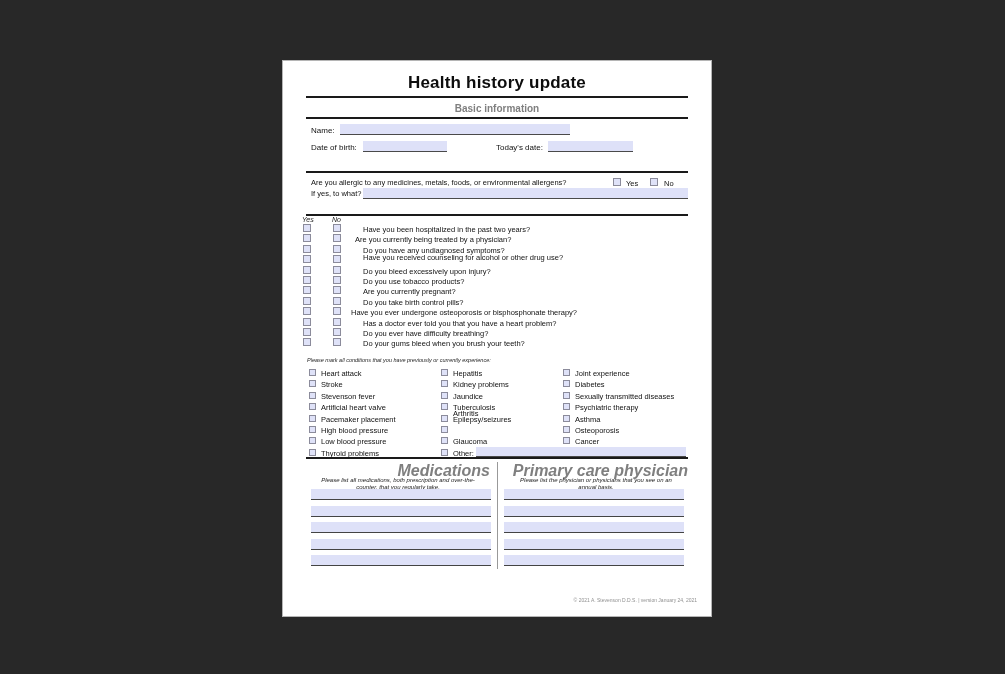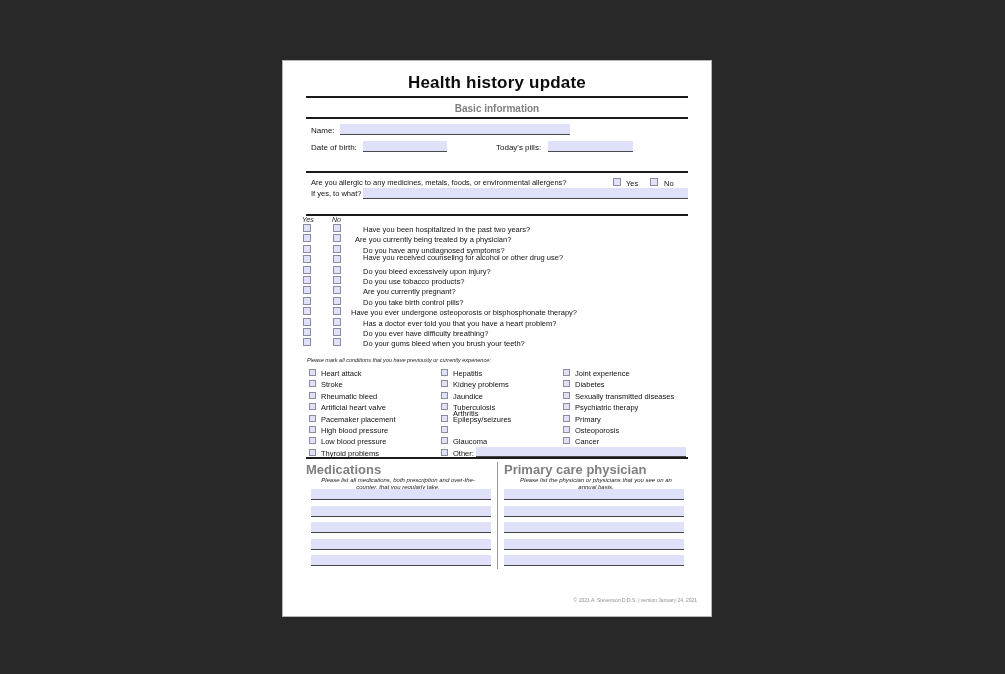--- a/index.html
+++ b/index.html
@@ -31,22 +31,22 @@
     position:absolute;width:8px;height:8px;background:#dfe2f8;
     border:1px solid #8b8b9b;box-sizing:border-box;
   }
   .ccb{
     position:absolute;width:7px;height:7px;background:#dfe2f8;
     border:1px solid #8b8b9b;box-sizing:border-box;
   }
   .colhead{position:absolute;font-size:7px;font-style:italic;color:#222;}
   .instr{position:absolute;font-size:5.5px;font-style:italic;color:#222;white-space:nowrap;}
   .twocol-head{
-    position:absolute;width:184px;text-align:left;
-    font-size:13px;font-weight:bold;color:#7f7f7f;
+    position:absolute;width:184px;text-align:right;
+    font-size:16px;font-weight:bold;color:#7f7f7f;font-style:italic;
   }
   .twocol-instr{
     position:absolute;width:170px;text-align:center;
     font-size:6px;font-style:italic;color:#222;line-height:7px;
   }
   .medline{
     position:absolute;width:180px;height:10px;background:#dee1f8;
     border-bottom:1.5px solid #444;
   }
   .divider{position:absolute;left:214px;top:401px;width:1px;height:107px;background:#999;}
@@ -63,21 +63,21 @@
   <div class="rule-thin" style="top:35px"></div>
 
   <div class="sechead" style="top:42px">Basic information</div>
   <div class="rule" style="top:56px"></div>
 
   <span class="lbl" style="left:28px;top:65px">Name:</span>
   <div class="field" style="left:57px;top:63px;width:230px"></div>
 
   <span class="lbl" style="left:28px;top:82px">Date of birth:</span>
   <div class="field" style="left:80px;top:80px;width:84px"></div>
-  <span class="lbl" style="left:213px;top:82px">Today's pills:</span>
+  <span class="lbl" style="left:213px;top:82px">Today's date:</span>
   <div class="field" style="left:265px;top:80px;width:85px"></div>
 
   <div class="rule" style="top:110px"></div>
 
   <span class="qt" style="left:28px;top:117px">Are you allergic to any medicines, metals, foods, or environmental allergens?</span>
   <span class="cb" style="left:330px;top:117px"></span>
   <span class="qt" style="left:343px;top:118px">Yes</span>
   <span class="cb" style="left:367px;top:117px"></span>
   <span class="qt" style="left:381px;top:118px">No</span>
 
@@ -126,21 +126,21 @@
     <span class="cb" style="left:50px;top:277px"></span>
     <span class="qt" style="left:80px;top:278px">Do your gums bleed when you brush your teeth?</span>
 
   <span class="instr" style="left:24px;top:296px">Please mark all conditions that you have previously or currently experience:</span>
 
   <span class="ccb" style="left:26px;top:308px"></span>
     <span class="qt" style="left:38px;top:308px">Heart attack</span>
   <span class="ccb" style="left:26px;top:319px"></span>
     <span class="qt" style="left:38px;top:319px">Stroke</span>
   <span class="ccb" style="left:26px;top:331px"></span>
-    <span class="qt" style="left:38px;top:331px">Rheumatic bleed</span>
+    <span class="qt" style="left:38px;top:331px">Stevenson fever</span>
   <span class="ccb" style="left:26px;top:342px"></span>
     <span class="qt" style="left:38px;top:342px">Artificial heart valve</span>
   <span class="ccb" style="left:26px;top:354px"></span>
     <span class="qt" style="left:38px;top:354px">Pacemaker placement</span>
   <span class="ccb" style="left:26px;top:365px"></span>
     <span class="qt" style="left:38px;top:365px">High blood pressure</span>
   <span class="ccb" style="left:26px;top:376px"></span>
     <span class="qt" style="left:38px;top:376px">Low blood pressure</span>
   <span class="ccb" style="left:26px;top:388px"></span>
     <span class="qt" style="left:38px;top:388px">Thyroid problems</span>
@@ -165,21 +165,21 @@
 
   <span class="ccb" style="left:280px;top:308px"></span>
     <span class="qt" style="left:292px;top:308px">Joint experience</span>
   <span class="ccb" style="left:280px;top:319px"></span>
     <span class="qt" style="left:292px;top:319px">Diabetes</span>
   <span class="ccb" style="left:280px;top:331px"></span>
     <span class="qt" style="left:292px;top:331px">Sexually transmitted diseases</span>
   <span class="ccb" style="left:280px;top:342px"></span>
     <span class="qt" style="left:292px;top:342px">Psychiatric therapy</span>
   <span class="ccb" style="left:280px;top:354px"></span>
-    <span class="qt" style="left:292px;top:354px">Primary</span>
+    <span class="qt" style="left:292px;top:354px">Asthma</span>
   <span class="ccb" style="left:280px;top:365px"></span>
     <span class="qt" style="left:292px;top:365px">Osteoporosis</span>
   <span class="ccb" style="left:280px;top:376px"></span>
     <span class="qt" style="left:292px;top:376px">Cancer</span>
 
   <div class="rule" style="top:396px"></div>
   <div class="divider"></div>
 
   <div class="twocol-head" style="left:23px;top:401px">Medications</div>
   <div class="twocol-instr" style="left:30px;top:416px">Please list all medications, both prescription and over-the-counter, that you regularly take.</div>

